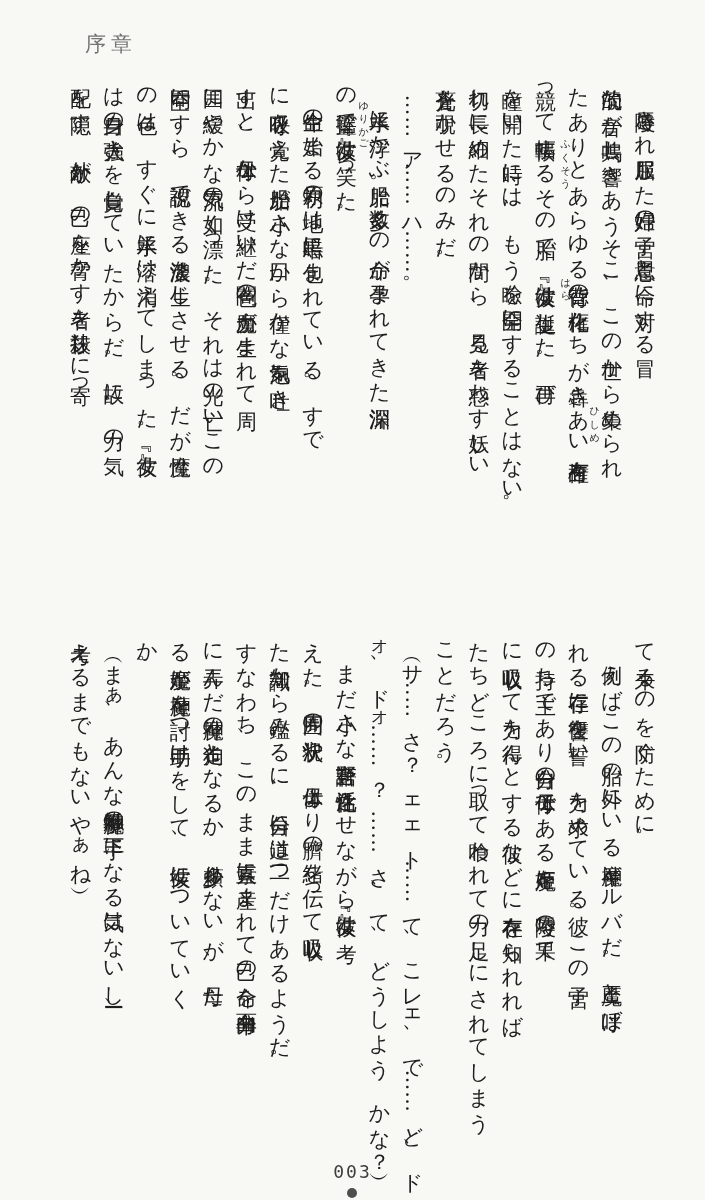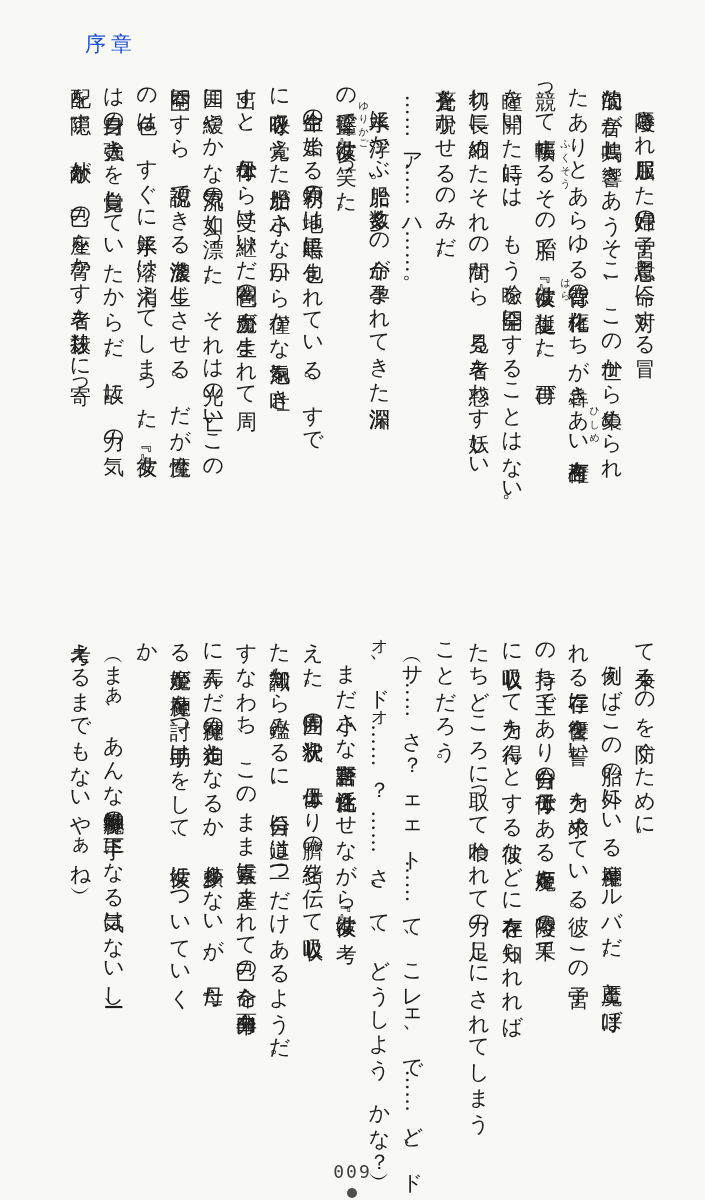--- a/index.html
+++ b/index.html
@@ -10,21 +10,21 @@
     overflow: hidden;
     font-family: "DejaVu Serif", "Liberation Serif", serif;
     color: #1e1e1e;
   }
   .chapter {
     position: absolute;
     left: 85px; top: 30px;
     font-size: 21px;
     font-weight: normal;
     letter-spacing: 5px;
-    color: #1d4ed8;
+    color: #737373;
     white-space: nowrap;
   }
   .vblock {
     position: absolute;
     left: 63px;
     width: 598px;
     height: 519px;
     writing-mode: vertical-rl;
     text-orientation: mixed;
     font-size: 21px;
@@ -108,16 +108,16 @@
     <p>えた。周囲の状況や、母体より臍の緒を伝って吸収し</p>
     <p>た知識から鑑みるに、自分に道は二つだけあるようだ。</p>
     <p>すなわち、このまま素直に産まれて己の命を面白半分</p>
     <p>に弄んだ魔神の走狗となるか、多少頼りないが、母た</p>
     <p>る魔姫が魔神を討つ手助けをして、彼女についていく</p>
     <p>か。</p>
     <p>　（まぁ、あんな触手魔神の手下になる気はないしー、</p>
     <p>考えるまでもないやぁね）</p>
   </div>
 
-  <div class="pagenum">009</div>
+  <div class="pagenum">003</div>
   <div class="divider-dot"></div>
 
 </div>
 
 </body></html>

